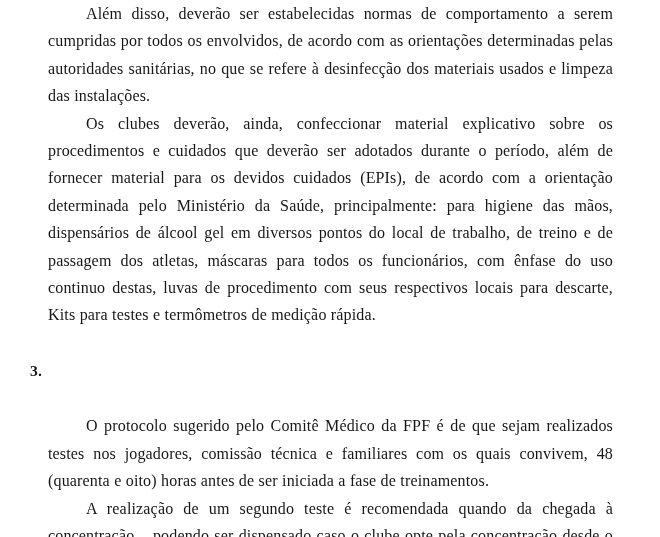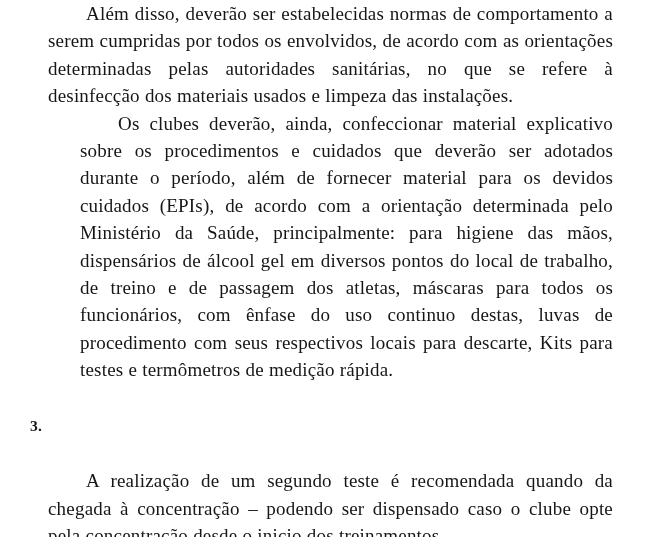--- a/index.html
+++ b/index.html
@@ -32,30 +32,29 @@
     width: 565px;
   }
 
   
   p.para {
     margin: 0;
     padding: 0;
     text-align: justify;
     text-justify: inter-word;
     text-indent: 38px;
-    font-size: 19px;
+    font-size: 16px;
     line-height: 27.4px;
     letter-spacing: 0.01em;
     word-spacing: 0.01em;
     hyphens: none;
   }
 
   p.para + p.para {
     margin-top: 0;
-    margin-left: 32px;
   }
 
   
   .heading {
     position: relative;
     left: -18px;
     display: flex;
     align-items: baseline;
     font-size: 15.6px;
     line-height: 27.4px;
@@ -87,17 +86,18 @@
     <p class="para">Os clubes deverão, ainda, confeccionar material explicativo sobre os procedimentos e cuidados que deverão ser adotados durante o período, além de fornecer material para os devidos cuidados (EPIs), de acordo com a orientação determinada pelo Ministério da Saúde, principalmente: para higiene das mãos, dispensários de álcool gel em diversos pontos do local de trabalho, de treino e de passagem dos atletas,  máscaras para todos os funcionários, com ênfase do uso continuo destas, luvas de procedimento com seus respectivos locais para descarte, Kits para testes e termômetros de medição rápida.</p>
 
     <div class="gap-before-heading"></div>
 
     <div class="heading">
       <span class="num">3.</span>
     </div>
 
     <div class="gap-after-heading"></div>
 
+    <p class="para">O protocolo sugerido pelo Comitê Médico da FPF é de que sejam realizados testes nos jogadores, comissão técnica e familiares com os quais convivem, 48 (quarenta e oito) horas antes de ser iniciada a fase de treinamentos.</p>
 
     <p class="para">A realização de um segundo teste é recomendada quando da chegada à concentração – podendo ser dispensado caso o clube opte pela concentração desde o inicio dos treinamentos.</p>
 
   </div>
 </div>
 
 </body></html>

